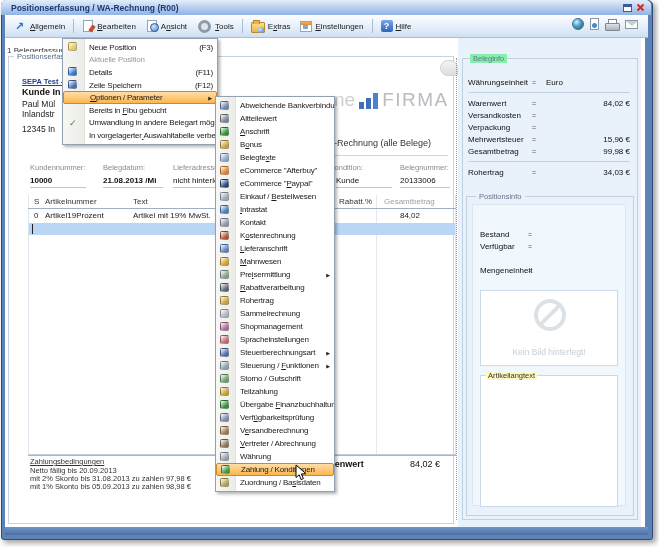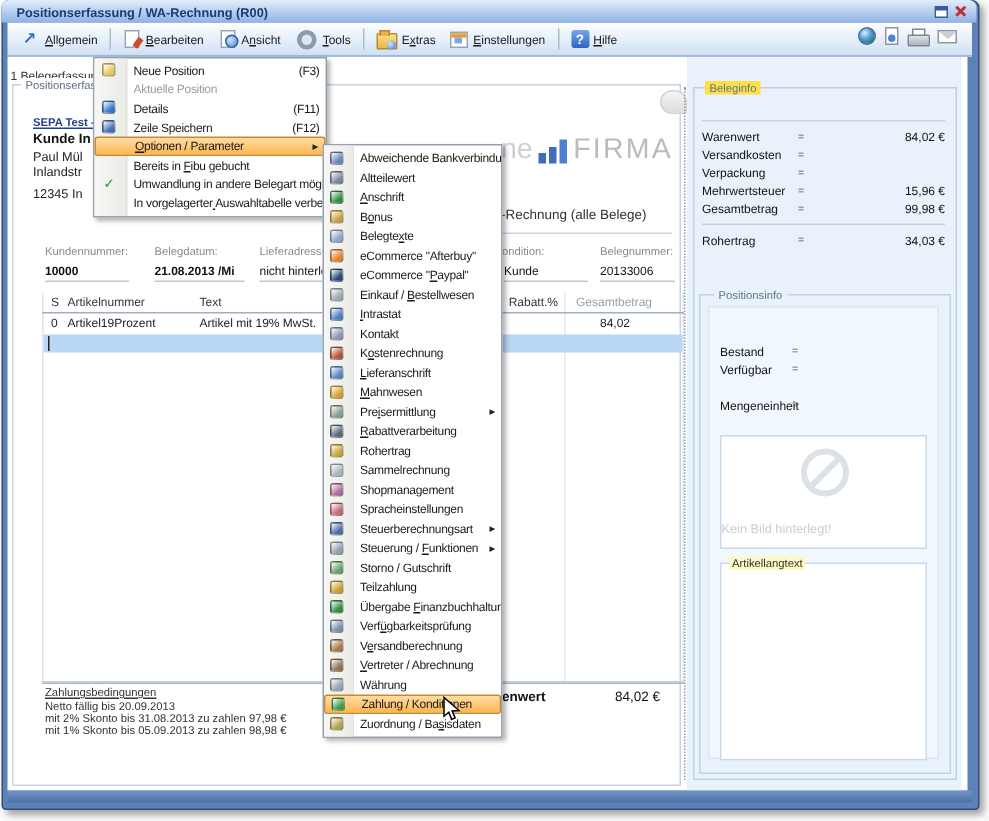--- a/index.html
+++ b/index.html
@@ -90,38 +90,38 @@
   .pay{position:absolute;left:30px;top:458px;z-index:2;font-size:7.5px;line-height:8px;color:#333;}
   .pay .ptitle{text-decoration:underline;margin-bottom:1px;}
   .totalline{position:absolute;left:28px;top:455px;width:428px;height:1px;background:#a7b6c8;z-index:2;}
   .total{position:absolute;left:28px;top:459px;width:428px;height:14px;z-index:2;}
   .total .tlbl{position:absolute;left:290px;font-size:9px;font-weight:bold;color:#111;}
   .total .tval{position:absolute;left:330px;width:82px;text-align:right;font-size:9px;color:#111;}
   
   .split{position:absolute;left:456px;top:58px;height:462px;border-left:1px dotted #8b9bb0;z-index:2;}
   .rpanel{position:absolute;left:458px;top:38px;width:183px;height:489px;background:#e9f1fa;z-index:2;}
   .bgroup{position:absolute;left:462px;top:58px;width:174px;height:460px;border:1px solid #c0d0e2;z-index:3;}
-  .blegend{position:absolute;left:470px;top:54px;font-size:7.5px;color:#64748c;background:#fde047;padding:0 3px;z-index:4;}
+  .blegend{position:absolute;left:470px;top:54px;font-size:7.5px;color:#64748c;background:#86efac;padding:0 3px;z-index:4;}
   .brows{position:absolute;left:468px;top:76px;width:162px;z-index:4;}
   .brow{display:flex;align-items:center;height:12px;font-size:8px;color:#111;}
   .blbl{width:64px;} .beq{width:14px;color:#555;font-size:7px;} .bval{flex:1;text-align:right;}
   .bval.left{text-align:left;}
   .bsep{height:9px;position:relative;}
   .bsep::after{content:"";position:absolute;left:0;right:0;top:4px;height:1px;background:#c3d2e2;}
   .pgroup{position:absolute;left:466px;top:196px;width:166px;height:318px;border:1px solid #c3d2e2;z-index:4;}
   .plegend{position:absolute;left:476px;top:192px;font-size:7.5px;color:#64748c;background:#e9f1fa;padding:0 3px;z-index:5;}
   .ppanel{position:absolute;left:472px;top:204px;width:154px;height:302px;background:#f0f7fd;border:1px solid #dae7f3;box-sizing:border-box;z-index:4;}
   .prows{position:absolute;left:480px;top:228px;width:138px;z-index:5;}
   .prow{display:flex;align-items:center;height:12px;font-size:8px;color:#111;justify-content:flex-end;}
   .prow .blbl{width:48px;}
   .pgap{height:12px;}
   .imgbox{position:absolute;left:480px;top:290px;width:138px;height:76px;background:#fff;border:1px solid #c9d9e9;box-sizing:border-box;z-index:5;}
   .noimg-icon{position:absolute;left:53px;top:8px;width:24px;height:24px;border:4px solid #dce1e6;border-radius:50%;}
   .noimg-icon::after{content:"";position:absolute;left:10px;top:-2px;width:4px;height:28px;background:#dce1e6;transform:rotate(45deg);}
-  .noimg-txt{position:absolute;left:0;right:0;bottom:8px;text-align:left;font-size:8.5px;color:#c7ced6;}
+  .noimg-txt{position:absolute;left:0;right:0;bottom:8px;text-align:center;font-size:8.5px;color:#c7ced6;}
   .ltgroup{position:absolute;left:480px;top:375px;width:138px;height:132px;background:#fff;border:1px solid #c9d9e9;box-sizing:border-box;z-index:5;}
   .ltlegend{position:absolute;left:486px;top:371px;font-size:7.5px;color:#333;background:#fef9c3;padding:0 2px;z-index:6;}
   
   .botband{position:absolute;left:5px;top:527px;width:643px;height:8px;background:linear-gradient(#7295c5,#4c70a6);z-index:2;}
   
   .menu{position:absolute;background:#fff;border:1px solid #92a0b0;box-shadow:2px 2px 3px rgba(0,0,0,.3);padding:2px 0;box-sizing:border-box;}
   #editMenu{left:62px;top:38px;width:156px;z-index:40;}
   #optionsMenu{left:215px;top:96px;width:120px;z-index:50;}
   .gut{position:absolute;left:0;top:0;bottom:0;width:21px;background:linear-gradient(90deg,#f7f7f5,#ebebe7);border-right:1px solid #e2e2dd;}
   #optionsMenu .gut{width:19px;}
@@ -271,20 +271,25 @@
   <div class="total">
     <span class="tlbl">Warenwert</span>
     <span class="tval">84,02 €</span>
   </div>
 
   <div class="rpanel"></div>
   <div class="split"></div>
   <div class="bgroup"></div>
   <div class="blegend">Beleginfo</div>
   <div class="brows" id="belegRows">
+      <div class="brow">
+        <span class="blbl">Währungseinheit</span>
+        <span class="beq">=</span>
+        <span class="bval left">Euro</span>
+      </div>
       <div class="bsep"></div>
       <div class="brow">
         <span class="blbl">Warenwert</span>
         <span class="beq">=</span>
         <span class="bval">84,02 €</span>
       </div>
       <div class="brow">
         <span class="blbl">Versandkosten</span>
         <span class="beq">=</span>
         <span class="bval"></span>

